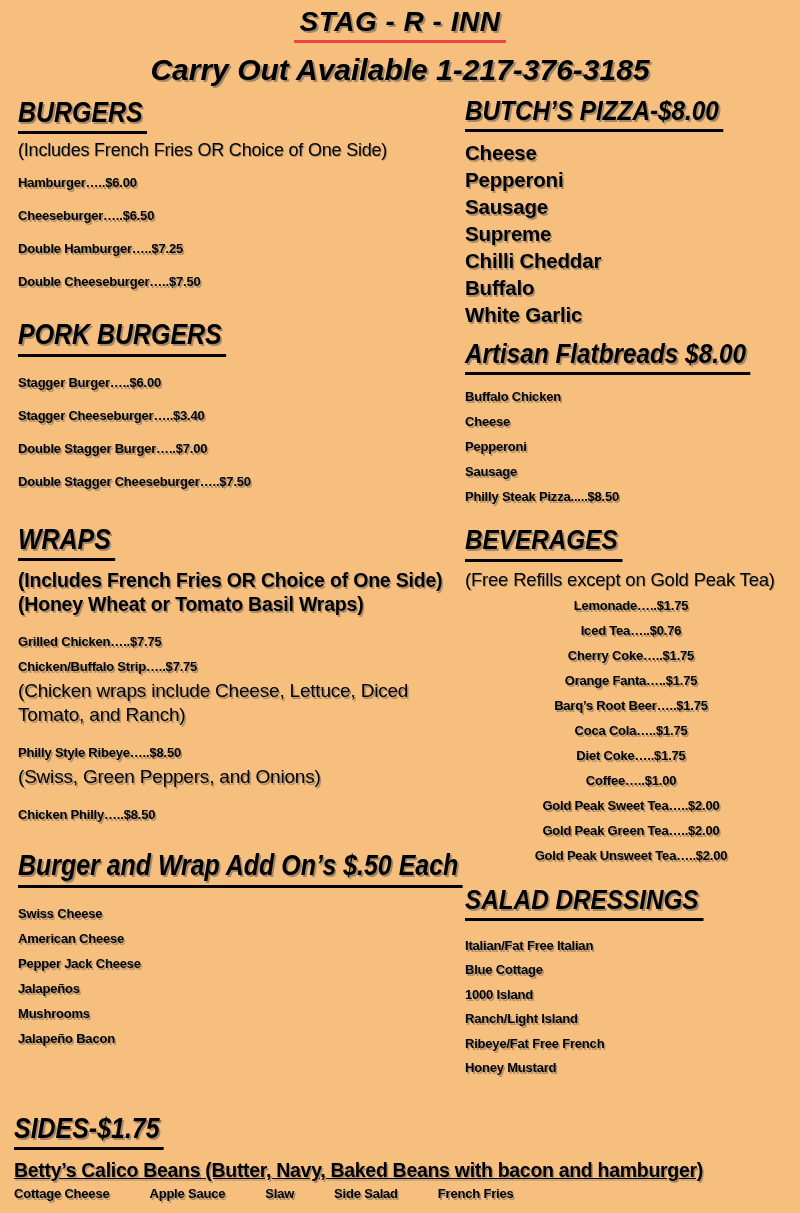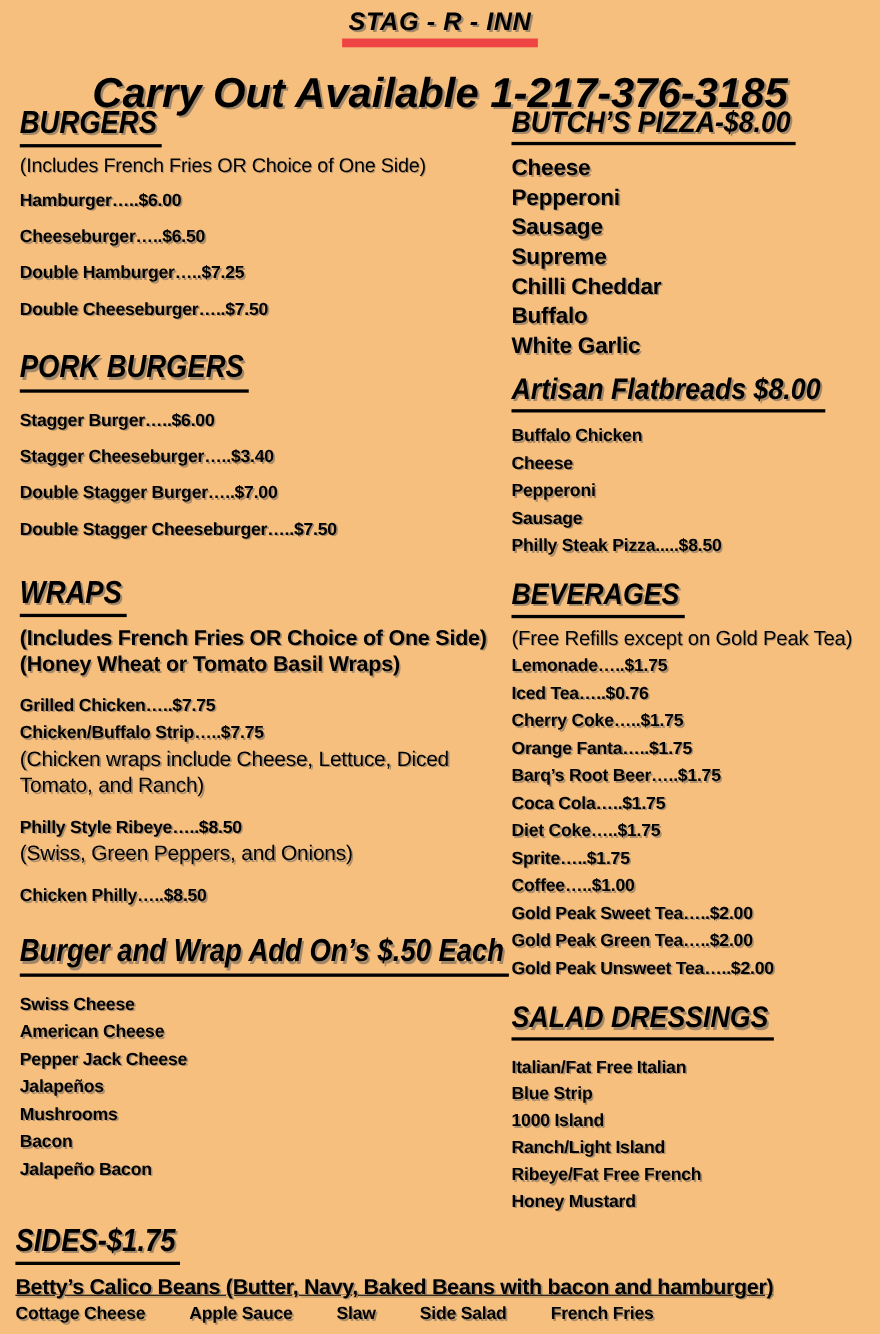--- a/index.html
+++ b/index.html
@@ -9,28 +9,28 @@
     font-family: "Liberation Sans", sans-serif;
     color: #000;
     overflow: hidden;
   }
   .page { position: relative; width: 800px; height: 1213px; }
 
   
   .header { position: absolute; top: 6px; left: 0; width: 100%; text-align: center; }
   .title {
     display: inline-block;
-    font-size: 23px; font-weight: bold; font-style: italic;
-    border-bottom: 8px solid #ef4444; padding: 0 6px 2px;
+    font-size: 28px; font-weight: bold; font-style: italic;
+    border-bottom: 3px solid #ef4444; padding: 0 6px 2px;
     text-shadow: 2px 2px 0 rgba(90,90,90,.55);
     letter-spacing: .5px;
   }
   .subtitle {
-    margin-top: 21px;
-    font-size: 38px; font-weight: bold; font-style: italic;
+    margin-top: 10px;
+    font-size: 30px; font-weight: bold; font-style: italic;
     text-shadow: 2px 2px 0 rgba(90,90,90,.55);
   }
 
   
   .col-left  { position: absolute; left: 18px;  top: 96px; width: 445px; }
   .col-right { position: absolute; left: 465px; top: 96px; width: 332px; }
   .sides     { position: absolute; left: 14px;  top: 1112px; width: 780px; }
 
   
   .sec-heading { font-weight: bold; font-style: italic; line-height: 1.12; }
@@ -40,34 +40,34 @@
     border-bottom: 3px solid #000;
     padding: 0 5px 3px 0;
     white-space: nowrap;
     text-shadow: 2px 2px 0 rgba(90,90,90,.55);
   }
   .h-left  .ht { font-size: 29px; transform: scaleX(.86); }
   .h-right .ht { font-size: 27px; transform: scaleX(.90); }
 
   
   .item {
-    font-weight: bold; font-size: 16px;
+    font-weight: bold; font-size: 13px;
     text-shadow: 1.5px 1.5px 0 rgba(90,90,90,.5);
     letter-spacing: -0.2px;
   }
   .note-line {
     font-weight: normal; font-size: 18px;
     text-shadow: 1px 1px 0 rgba(90,90,90,.45);
     letter-spacing: -0.2px;
   }
 
   .list-burgers .item, .list-pork .item { line-height: 33px; }
   .list-pizza .item   { line-height: 27px; font-size: 20.5px; }
   .list-flat .item    { line-height: 25px; }
-  .list-bev .item     { line-height: 25px; }
+  .list-bev .item     { line-height: 25px; text-align: center; }
   .list-dress .item   { line-height: 24.5px; }
   .list-addons .item  { line-height: 25px; }
 
   .list-wraps .item { line-height: 25px; }
   .list-wraps .item.bold-note { font-size: 19.5px; line-height: 24px; }
   .list-wraps .item.note { font-weight: normal; font-size: 19px; line-height: 24px; }
   .list-wraps .item.gap { margin-top: 13px; }
 
   
   .sec-burgers .note-line { margin-top: 6px; margin-bottom: 5px; }
@@ -155,21 +155,20 @@
     <div class="sec sec-addons">
       <div class="sec-heading h-left">
         <span class="ht">Burger and Wrap Add On’s $.50 Each</span>
       </div>
       <div class="list-addons">
           <div class="item">Swiss Cheese</div>
           <div class="item">American Cheese</div>
           <div class="item">Pepper Jack Cheese</div>
           <div class="item">Jalapeños</div>
           <div class="item">Mushrooms</div>
-          <div class="item">Bacon</div>
           <div class="item">Jalapeño Bacon</div>
         </div>
     </div>
 
   </div>
 
   <div class="col-right">
 
     <div class="sec sec-pizza">
       <div class="sec-heading h-right">
@@ -205,35 +204,34 @@
       </div>
       <div class="note-line">(Free Refills except on Gold Peak Tea)</div>
       <div class="list-bev">
           <div class="item">Lemonade…..$1.75</div>
           <div class="item">Iced Tea…..$0.76</div>
           <div class="item">Cherry Coke…..$1.75</div>
           <div class="item">Orange Fanta…..$1.75</div>
           <div class="item">Barq’s Root Beer…..$1.75</div>
           <div class="item">Coca Cola…..$1.75</div>
           <div class="item">Diet Coke…..$1.75</div>
-          <div class="item">Sprite…..$1.75</div>
           <div class="item">Coffee…..$1.00</div>
           <div class="item">Gold Peak Sweet Tea…..$2.00</div>
           <div class="item">Gold Peak Green Tea…..$2.00</div>
           <div class="item">Gold Peak Unsweet Tea…..$2.00</div>
         </div>
     </div>
 
     <div class="sec sec-dress">
       <div class="sec-heading h-right">
         <span class="ht">SALAD DRESSINGS</span>
       </div>
       <div class="list-dress">
           <div class="item">Italian/Fat Free Italian</div>
-          <div class="item">Blue Strip</div>
+          <div class="item">Blue Cottage</div>
           <div class="item">1000 Island</div>
           <div class="item">Ranch/Light Island</div>
           <div class="item">Ribeye/Fat Free French</div>
           <div class="item">Honey Mustard</div>
         </div>
     </div>
 
   </div>
 
   <div class="sides">

